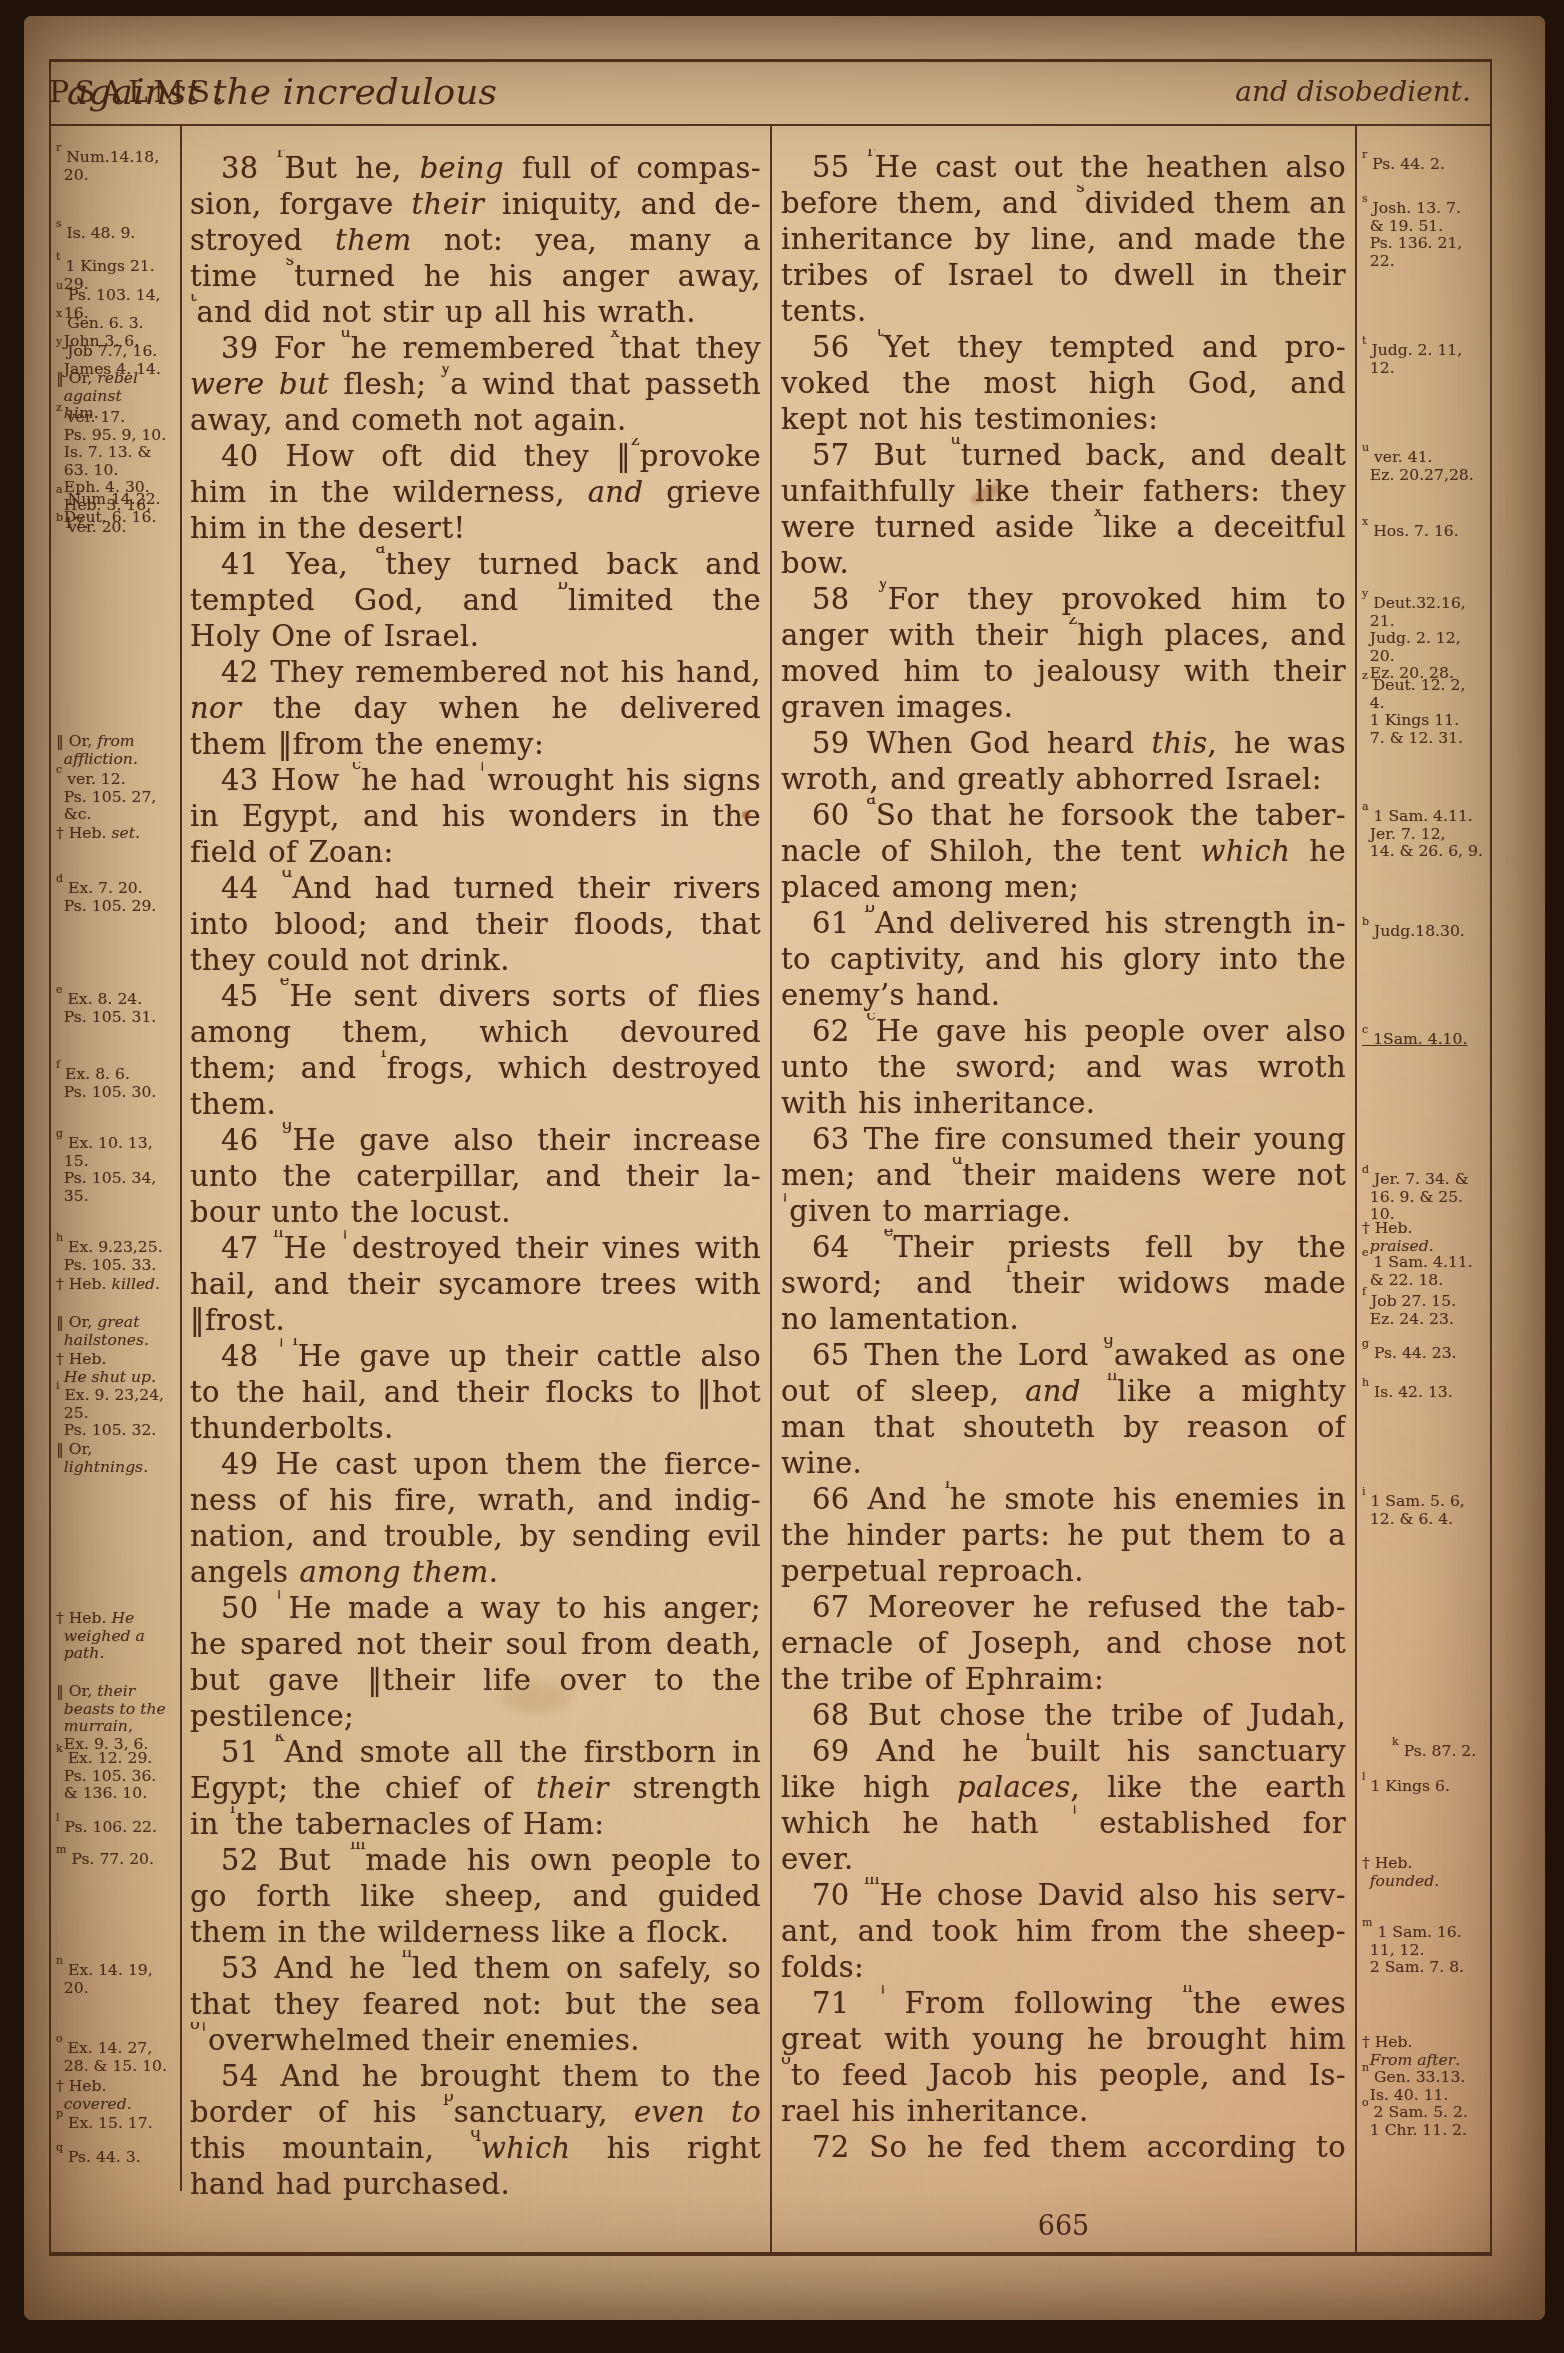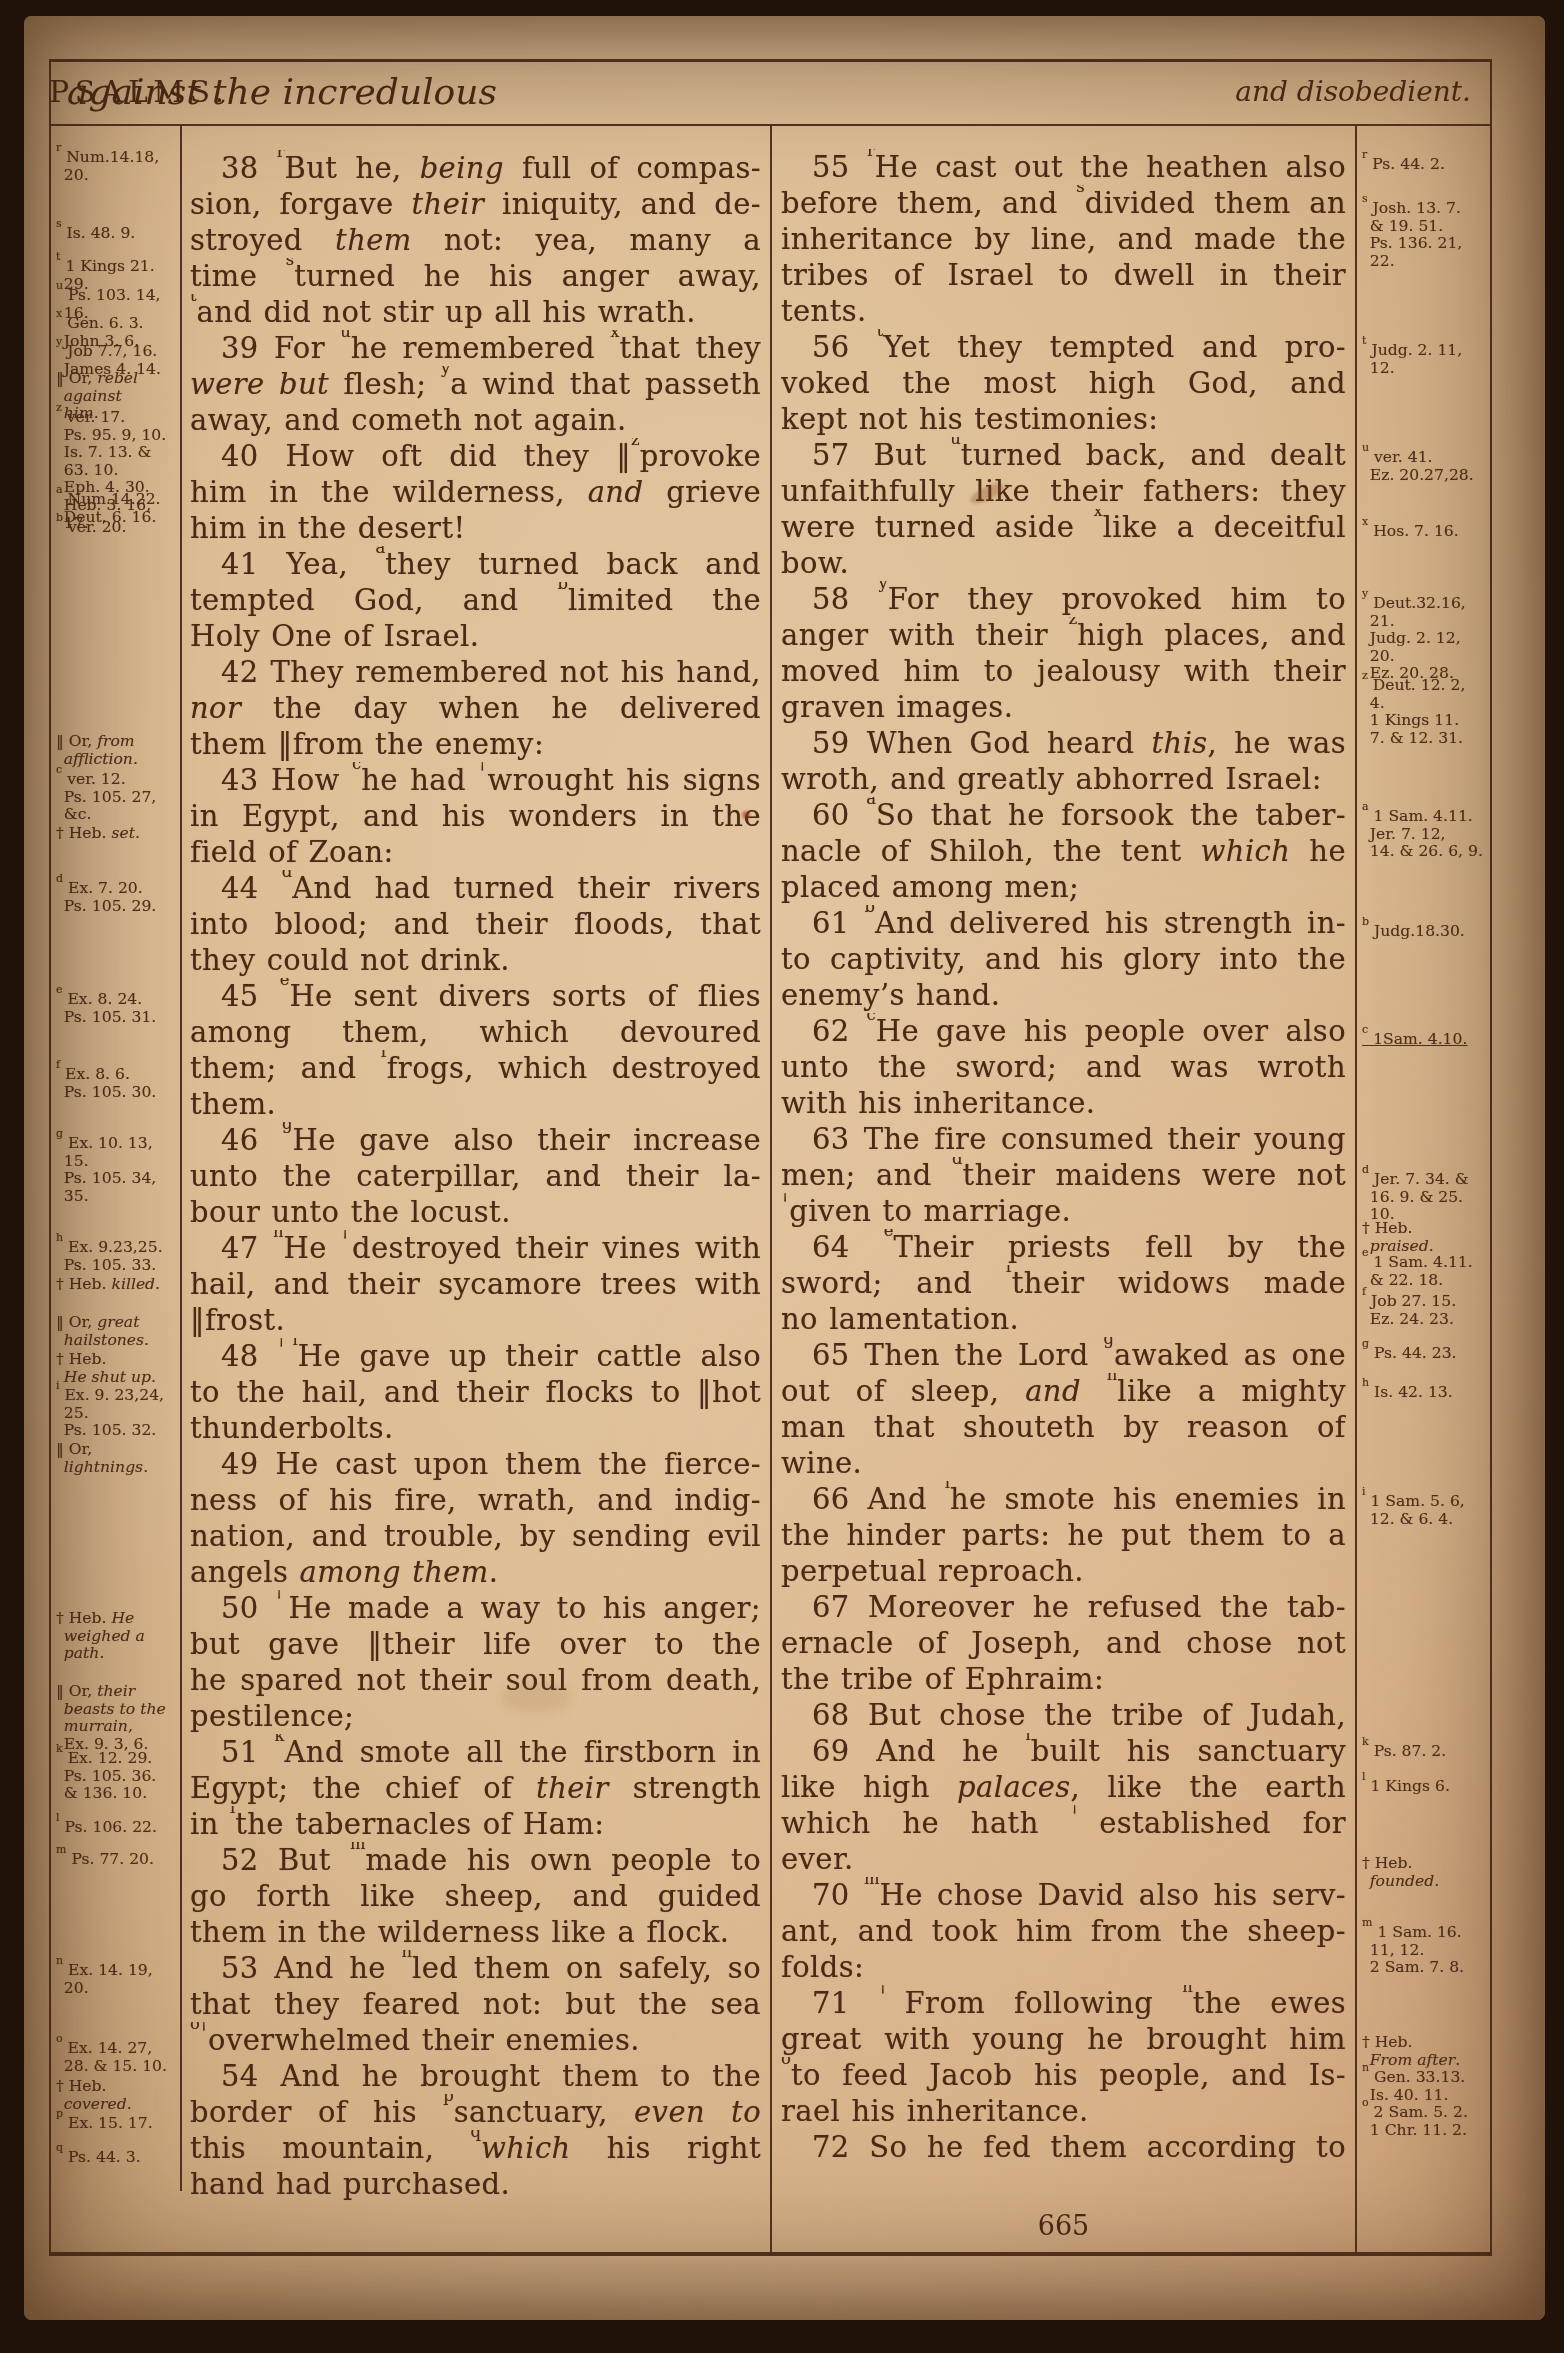--- a/index.html
+++ b/index.html
@@ -238,22 +238,22 @@
         <div class="bt">hail, and their sycamore trees with</div>
         <div class="bt fl">‖frost.</div>
         <div class="bt vs">48 <sup>†i</sup>He gave up their cattle also</div>
         <div class="bt">to the hail, and their flocks to ‖hot</div>
         <div class="bt fl">thunderbolts.</div>
         <div class="bt vs">49 He cast upon them the fierce-</div>
         <div class="bt">ness of his fire, wrath, and indig-</div>
         <div class="bt">nation, and trouble, by sending evil</div>
         <div class="bt fl">angels <em>among them</em>.</div>
         <div class="bt vs">50 <sup>†</sup>He made a way to his anger;</div>
+        <div class="bt">he spared not their soul from death,</div>
         <div class="bt">but gave ‖their life over to the</div>
-        <div class="bt">he spared not their soul from death,</div>
         <div class="bt fl">pestilence;</div>
         <div class="bt vs">51 <sup>k</sup>And smote all the firstborn in</div>
         <div class="bt">Egypt; the chief of <em>their</em> strength</div>
         <div class="bt fl">in <sup>l</sup>the tabernacles of Ham:</div>
         <div class="bt vs">52 But <sup>m</sup>made his own people to</div>
         <div class="bt">go forth like sheep, and guided</div>
         <div class="bt fl">them in the wilderness like a flock.</div>
         <div class="bt vs">53 And he <sup>n</sup>led them on safely, so</div>
         <div class="bt">that they feared not: but the sea</div>
         <div class="bt fl"><sup>o†</sup>overwhelmed their enemies.</div>
@@ -385,21 +385,21 @@
         <div class="ref" style="top: 1345px;">
           <div class="rl"><sup>g</sup> Ps. 44. 23.</div>
         </div>
         <div class="ref" style="top: 1384px;">
           <div class="rl"><sup>h</sup> Is. 42. 13.</div>
         </div>
         <div class="ref" style="top: 1493px;">
           <div class="rl"><sup>i</sup> 1 Sam. 5. 6,</div>
           <div class="rl cont">12. &amp; 6. 4.</div>
         </div>
-        <div class="ref" style="top: 1743px;">
+        <div class="ref" style="top: 1743px; margin-left: 30px;">
           <div class="rl"><sup>k</sup> Ps. 87. 2.</div>
         </div>
         <div class="ref" style="top: 1778px;">
           <div class="rl"><sup>l</sup> 1 Kings 6.</div>
         </div>
         <div class="ref" style="top: 1855px;">
           <div class="rl">† Heb.</div>
           <div class="rl cont"><em>founded</em>.</div>
         </div>
         <div class="ref" style="top: 1924px;">

